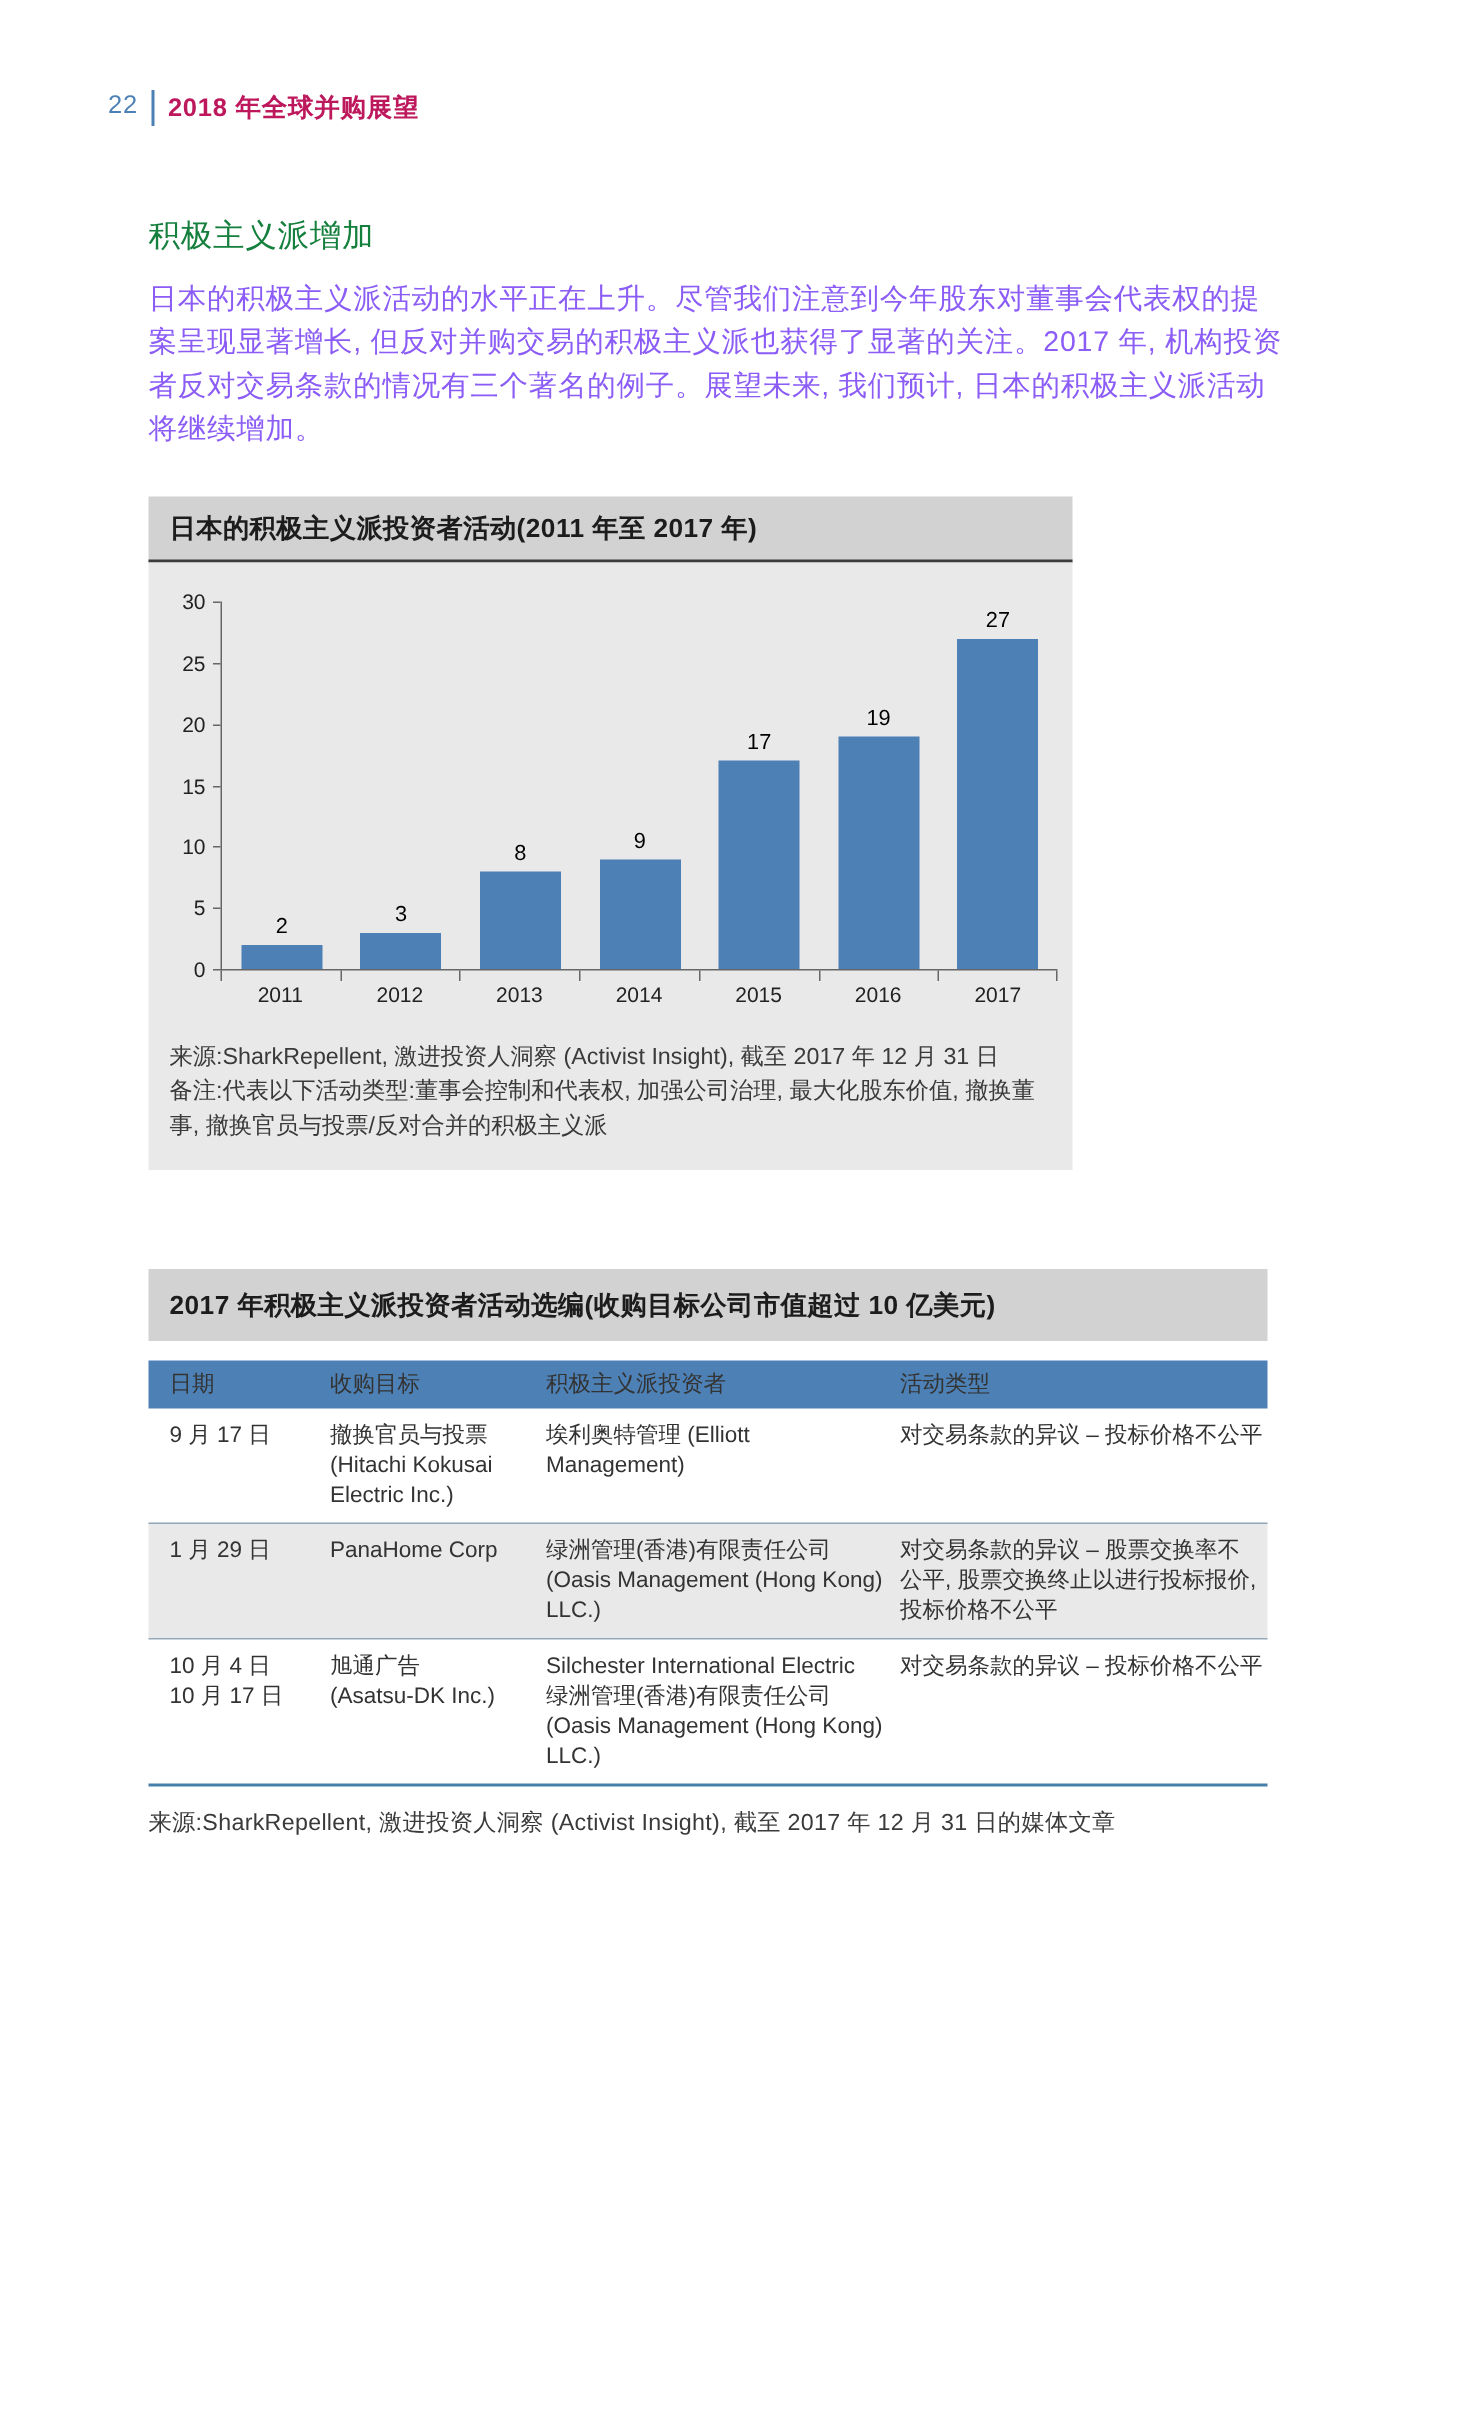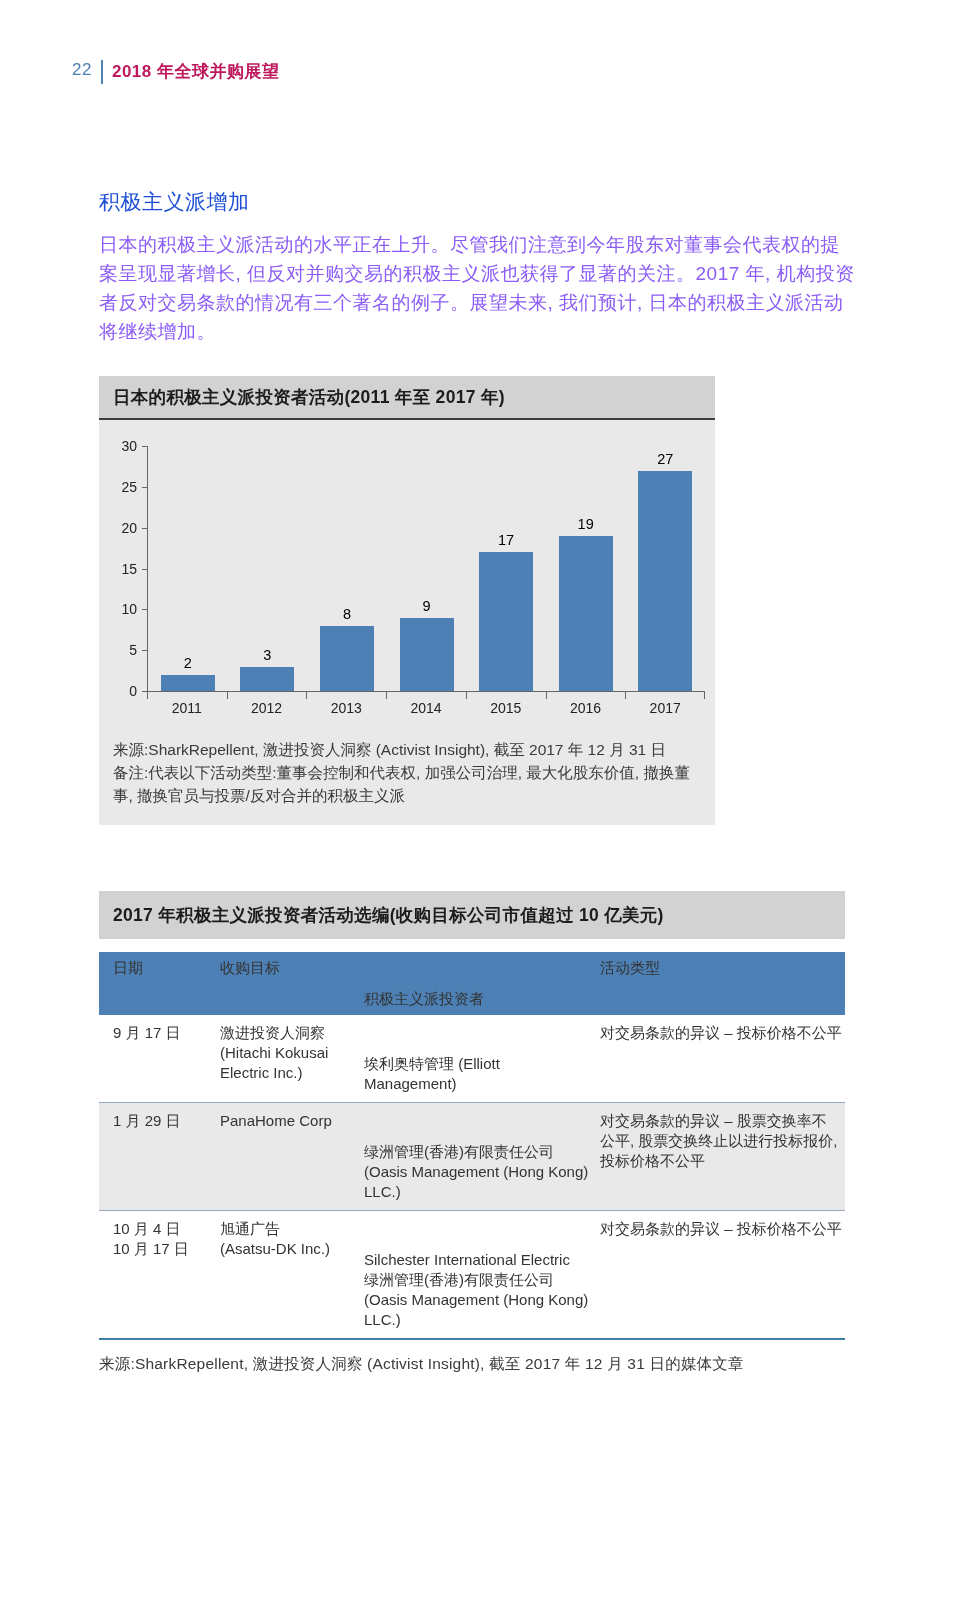--- a/index.html
+++ b/index.html
@@ -19,24 +19,24 @@
     gap:9px;
     padding-top:60px;
     margin-left:72px;
   }
   .page-num{color:#4d80b5;font-size:17px;letter-spacing:.5px;}
   .header-divider{width:2px;height:24px;background:#4d80b5;display:inline-block;}
   .doc-title{color:#be185d;font-size:17px;font-weight:bold;letter-spacing:.5px;}
   
   .content{margin-left:99px;width:758px;}
   .section-heading{
-    margin:104px 0 0 0;
+    margin:59px 0 0 0;
     font-size:21px;
     font-weight:normal;
-    color:#1d4ed8;
+    color:#15803d;
     letter-spacing:.5px;
   }
   .body-text{
     margin:14px 0 0 0;
     font-size:19px;
     line-height:29px;
     letter-spacing:.5px;
     color:#8b5cf6;
   }
   
@@ -78,21 +78,21 @@
   }
   
   .table-section{margin-top:66px;width:746px;}
   .table-title-bar{padding:12px 14px;margin-bottom:13px;}
   .thead{display:flex;background:#4d80b5;color:#ffffff;}
   .hcell{font-size:15px;padding:6px 4px 6px 14px;}
   .tcell{box-sizing:border-box;font-size:15px;line-height:20px;color:#333;}
   .trow .tcell{padding:8px 6px 8px 14px;}
   .col0{width:107px;flex:0 0 107px;}
   .col1{width:144px;flex:0 0 144px;}
-  .col2{width:236px;flex:0 0 236px;margin-top:31px;}
+  .col2{width:236px;flex:0 0 236px;}
   .col3{flex:1;}
   .trow{display:flex;}
   .trow + .trow{border-top:1px solid #93a9bb;}
   .trow:nth-child(even){background:#e9e9e9;}
   .tbody{border-bottom:2px solid #4380a8;}
   .cell-line{white-space:nowrap;}
   .table-source{
     margin-top:14px;
     font-size:15.5px;color:#3a3a3a;letter-spacing:.2px;
   }
@@ -211,21 +211,21 @@
             <div class="tcell hcell col1">收购目标</div>
             <div class="tcell hcell col2">积极主义派投资者</div>
             <div class="tcell hcell col3">活动类型</div>
           </div>
         <div class="tbody">
             <div class="trow">
               <div class="tcell col0">
                 <div class="cell-line">9 月 17 日</div>
               </div>
               <div class="tcell col1">
-                <div class="cell-line">激进投资人洞察</div>
+                <div class="cell-line">撤换官员与投票</div>
                 <div class="cell-line">(Hitachi Kokusai</div>
                 <div class="cell-line">Electric Inc.)</div>
               </div>
               <div class="tcell col2">
                 <div class="cell-line">埃利奥特管理 (Elliott</div>
                 <div class="cell-line">Management)</div>
               </div>
               <div class="tcell col3">
                 <div class="cell-line">对交易条款的异议 – 投标价格不公平</div>
               </div>

